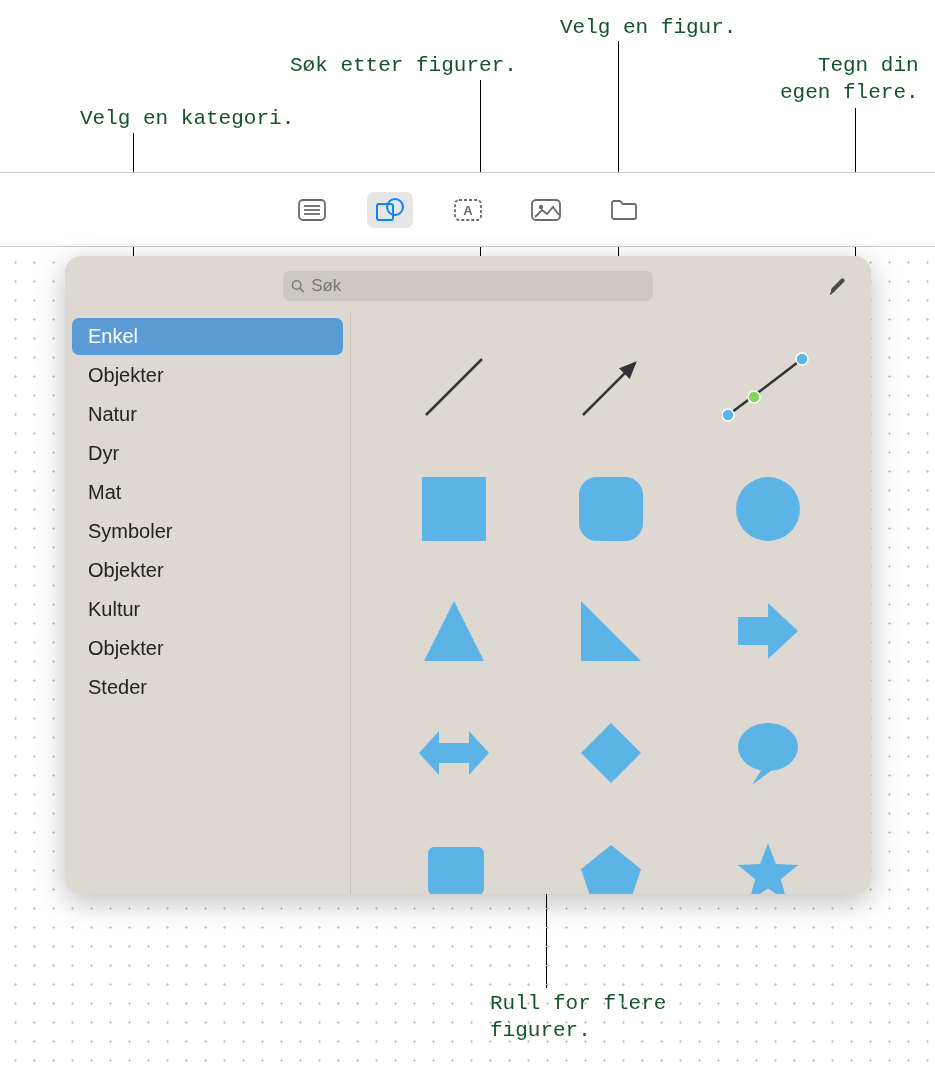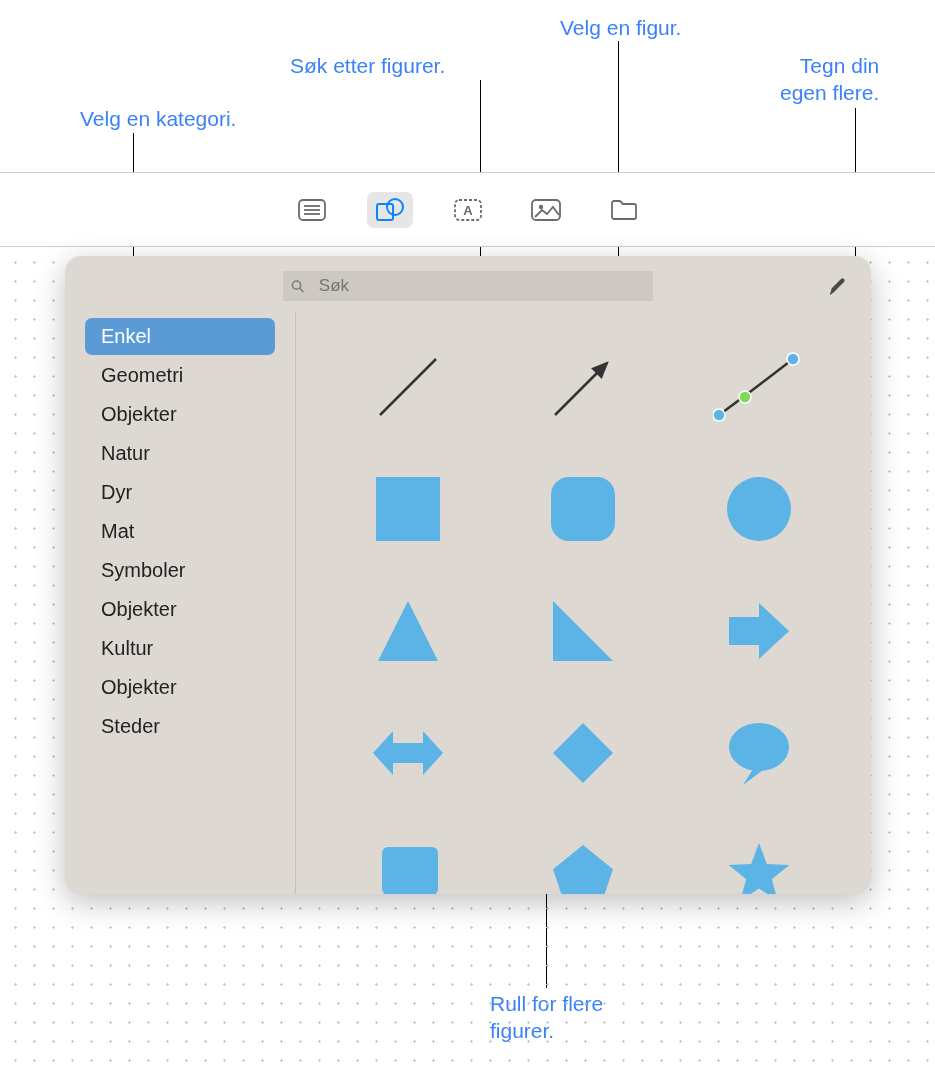--- a/index.html
+++ b/index.html
@@ -7,22 +7,23 @@
     font-family: -apple-system, BlinkMacSystemFont, "Helvetica Neue", Arial, sans-serif;
     background: #fff;
     width: 935px;
     height: 1068px;
     position: relative;
     overflow: hidden;
   }
   .callout {
     position: absolute;
     font-size: 21px;
-    color: #3b82f6;
+    color: #14532d;
     line-height: 1.3;
+    font-family: Liberation Mono, monospace;
   }
   .callout-line {
     position: absolute;
     background: #000;
   }
   .toolbar-area {
     position: absolute;
     top: 172px;
     left: 0;
     right: 0;
@@ -82,25 +83,25 @@
     display: flex;
     align-items: center;
     padding: 14px 18px 10px;
   }
   .search-field {
     flex: 0 0 auto;
     margin-left: 200px;
     width: 370px;
     height: 30px;
     background: #cec8c2;
-    border-radius: 0;
+    border-radius: 7px;
     display: flex;
     align-items: center;
     padding: 0 8px;
-    gap: 14px;
+    gap: 6px;
   }
   .search-field input {
     border: none;
     background: transparent;
     outline: none;
     font-size: 17px;
     color: #6b6b6b;
     width: 100%;
   }
   .pen-btn {
@@ -111,23 +112,23 @@
     align-items: center;
     justify-content: center;
     cursor: pointer;
   }
   .main-row {
     display: flex;
     flex: 1;
     overflow: hidden;
   }
   .sidebar {
-    width: 231px;
+    width: 286px;
     border-right: 1px solid #c6c0ba;
-    padding: 6px 20px;
+    padding: 6px 7px;
     overflow-y: auto;
   }
   .sidebar-item {
     padding: 7px 16px;
     font-size: 20px;
     color: #222;
     border-radius: 7px;
     cursor: pointer;
     margin-bottom: 2px;
   }
@@ -241,21 +242,20 @@
     <div class="pen-btn">
       <svg width="22" height="22" viewBox="0 0 22 22">
         <path d="M4 20 L6 13 L15 4 a2 2 0 0 1 3 3 L9 16 Z" fill="#4a4a4a"></path>
         <path d="M4 20 L6 13 L9 16 Z" fill="#4a4a4a"></path>
       </svg>
     </div>
   </div>
   <div class="main-row">
     <div class="sidebar" id="sidebar">
         <div class="sidebar-item selected">Enkel</div>
-        <div class="sidebar-item">Geometri</div>
         <div class="sidebar-item">Objekter</div>
         <div class="sidebar-item">Natur</div>
         <div class="sidebar-item">Dyr</div>
         <div class="sidebar-item">Mat</div>
         <div class="sidebar-item">Symboler</div>
         <div class="sidebar-item">Objekter</div>
         <div class="sidebar-item">Kultur</div>
         <div class="sidebar-item">Objekter</div>
         <div class="sidebar-item">Steder</div>
       </div>

